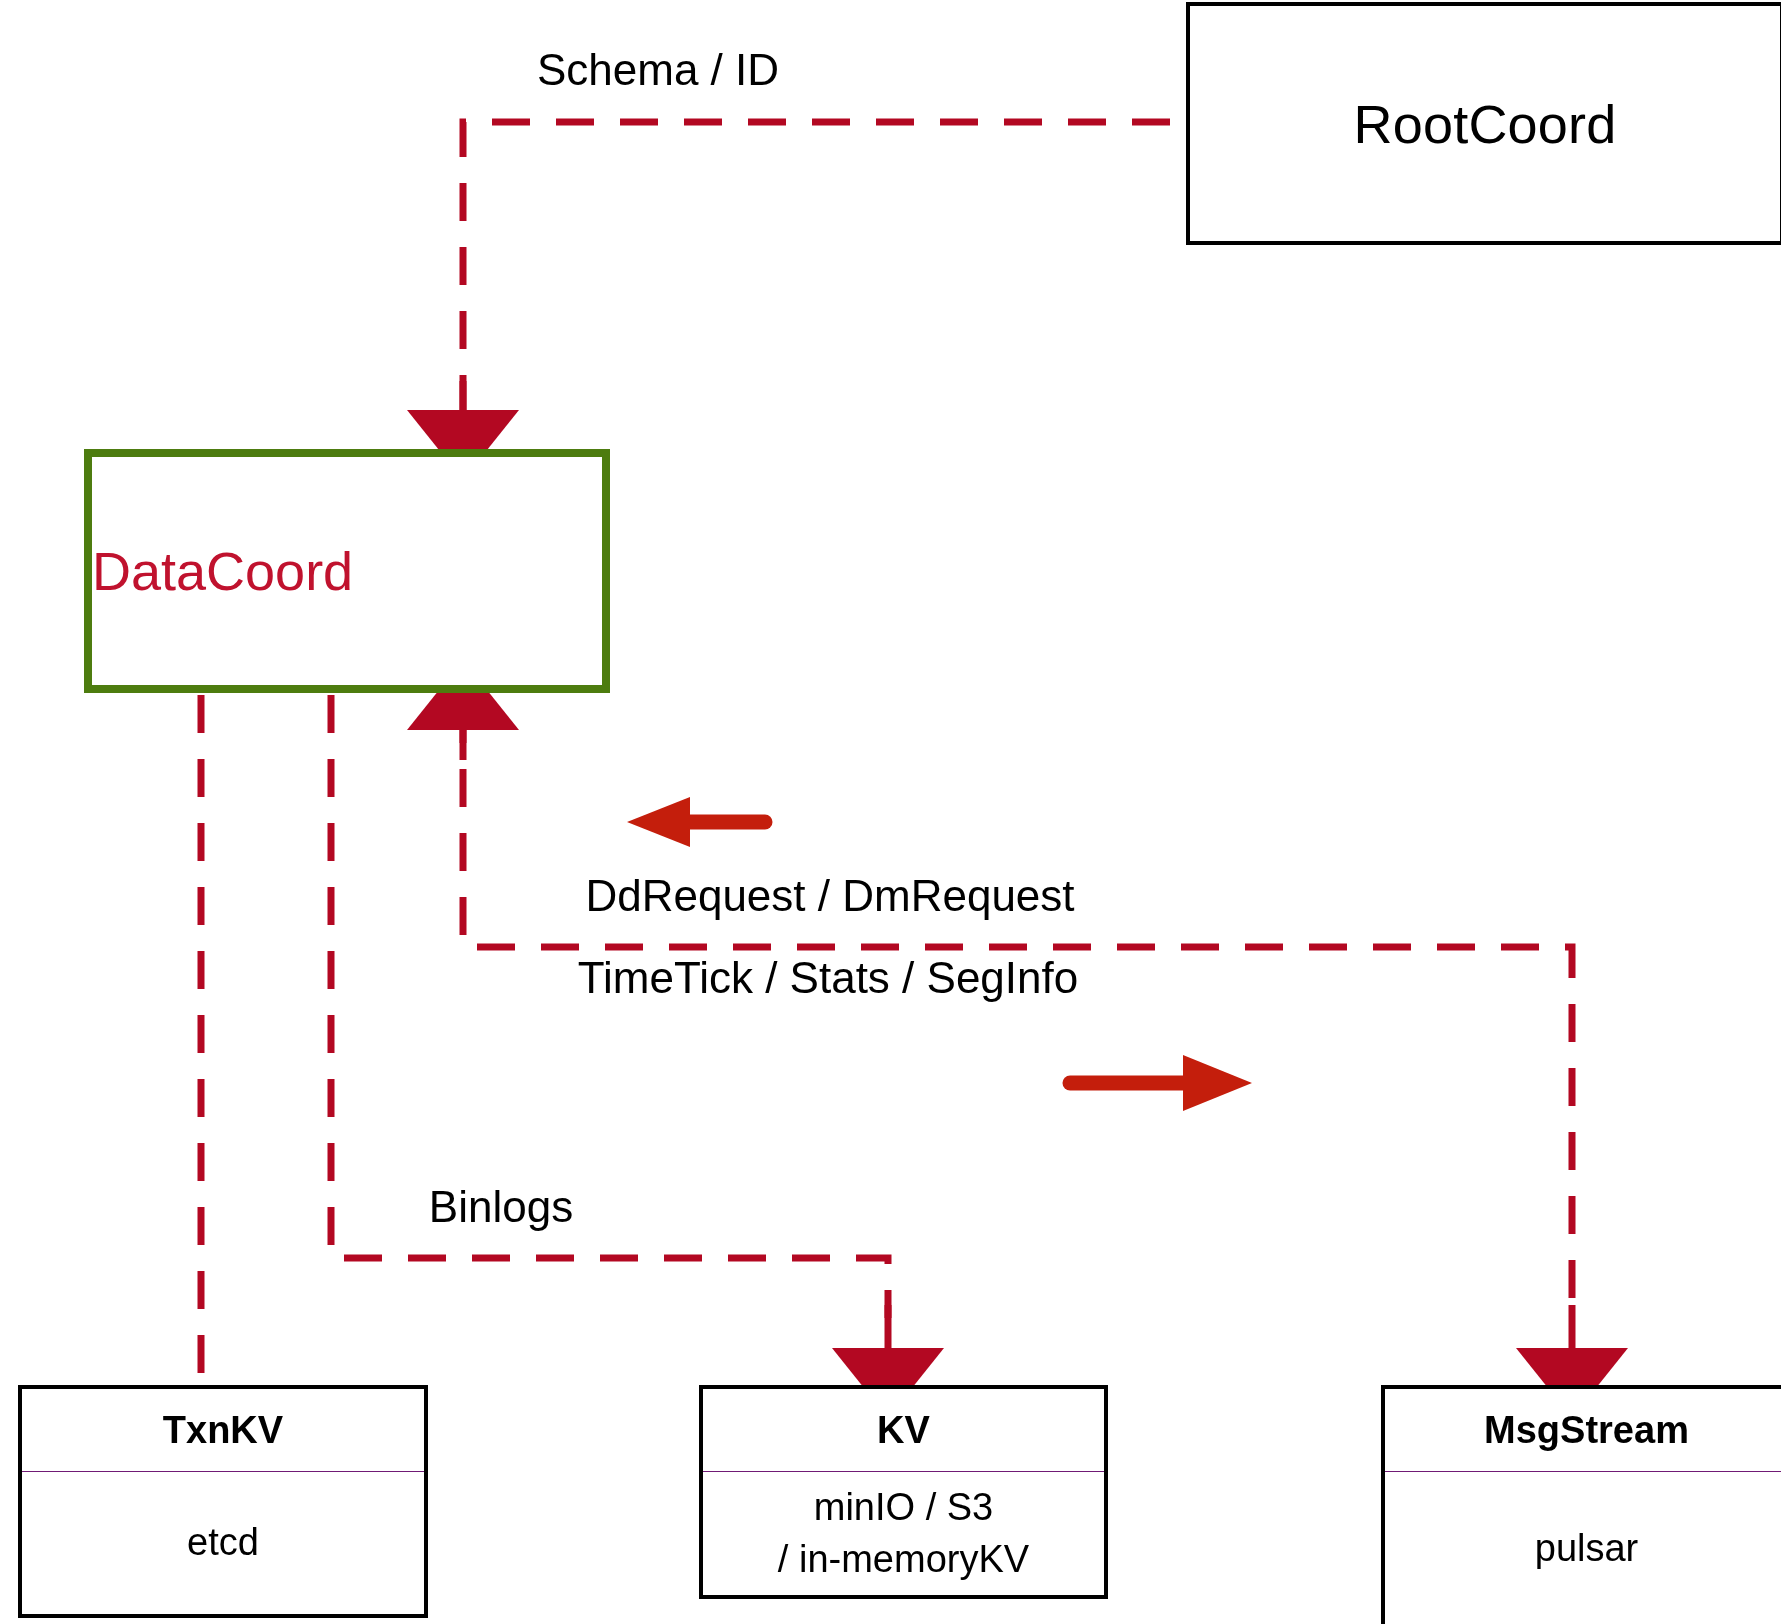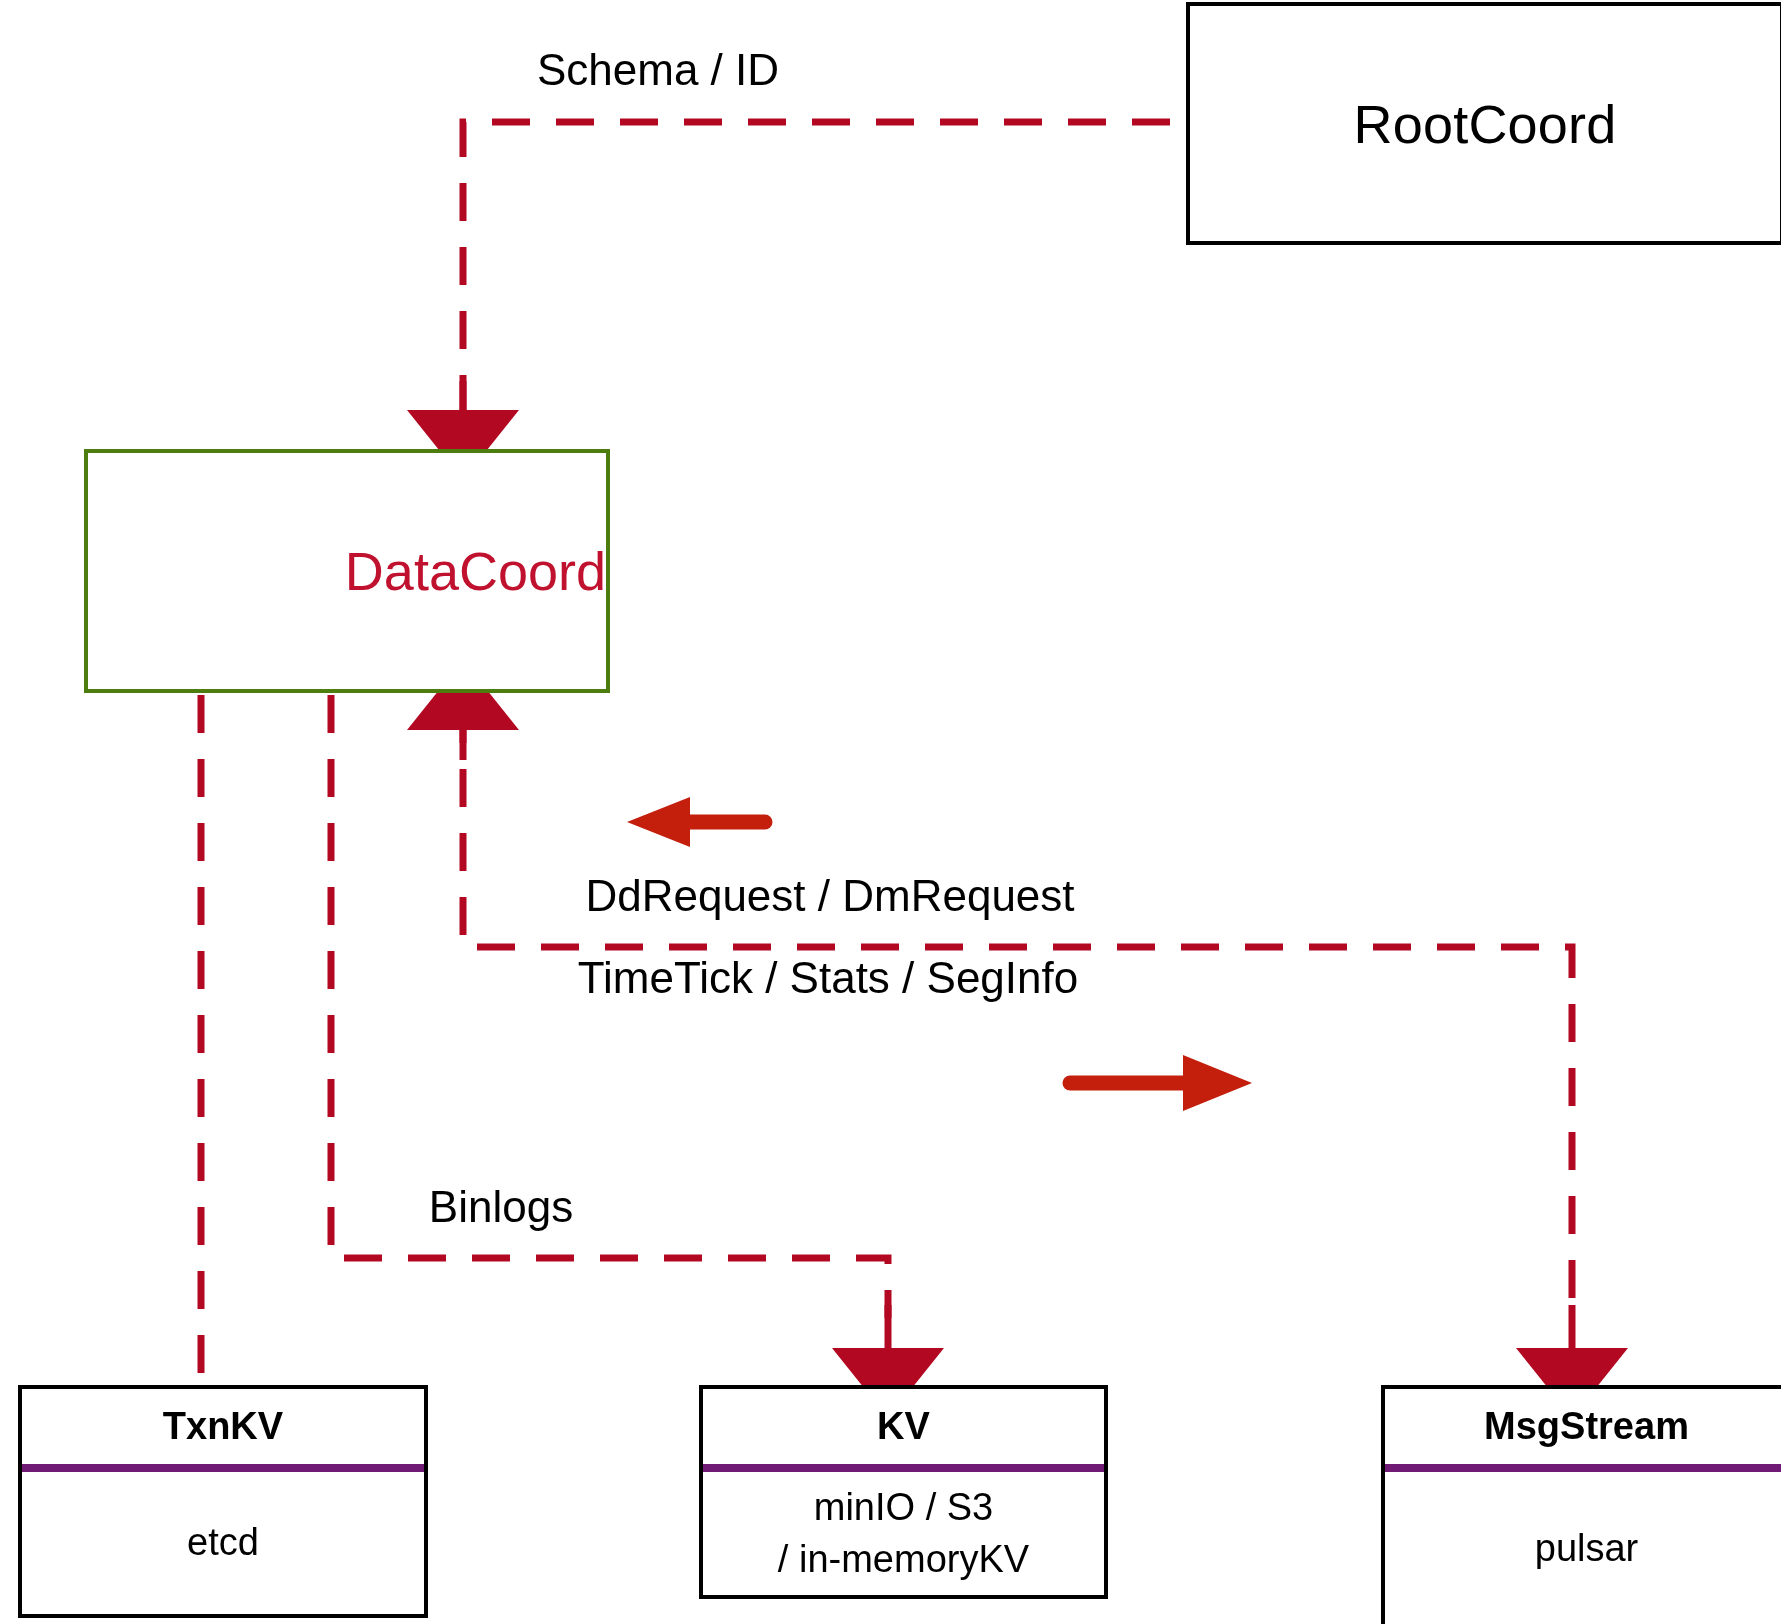--- a/index.html
+++ b/index.html
@@ -35,40 +35,40 @@
     align-items: center;
     justify-content: center;
   }
   .node-title-only {
     font-size: 54px;
     color: #000000;
     font-weight: 400;
     letter-spacing: 0.2px;
   }
   .node-accent {
-    border: 4px solid #4d7c0f;
+    border: 8px solid #4d7c0f;
     display: flex;
     align-items: center;
-    justify-content: flex-end;
+    justify-content: flex-start;
   }
   .node-accent-label {
     font-size: 54px;
     color: #c0122e;
     font-weight: 400;
   }
   .node-split {
     border: 4px solid #000000;
     display: flex;
     flex-direction: column;
     background: #ffffff;
   }
   .node-split-head {
     height: 83px;
     box-sizing: border-box;
-    border-bottom: 8px solid #701a75;
+    border-bottom: 1px solid #701a75;
     display: flex;
     align-items: center;
     justify-content: center;
     font-weight: bold;
     font-size: 38px;
     color: #000000;
   }
   .node-split-body {
     flex: 1;
     display: flex;

